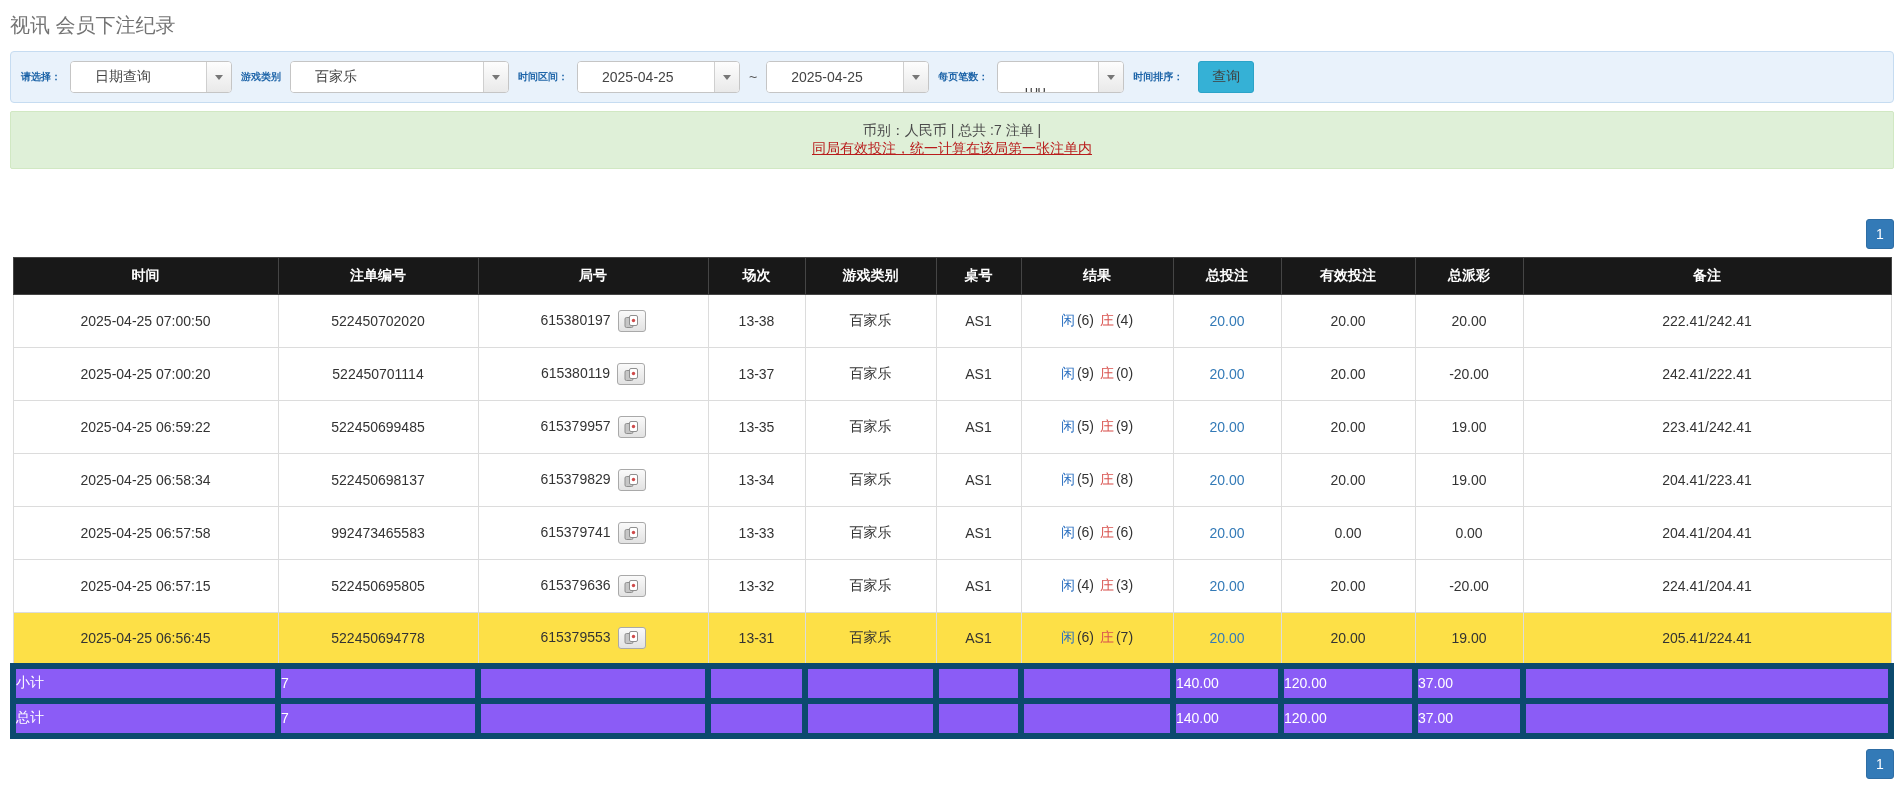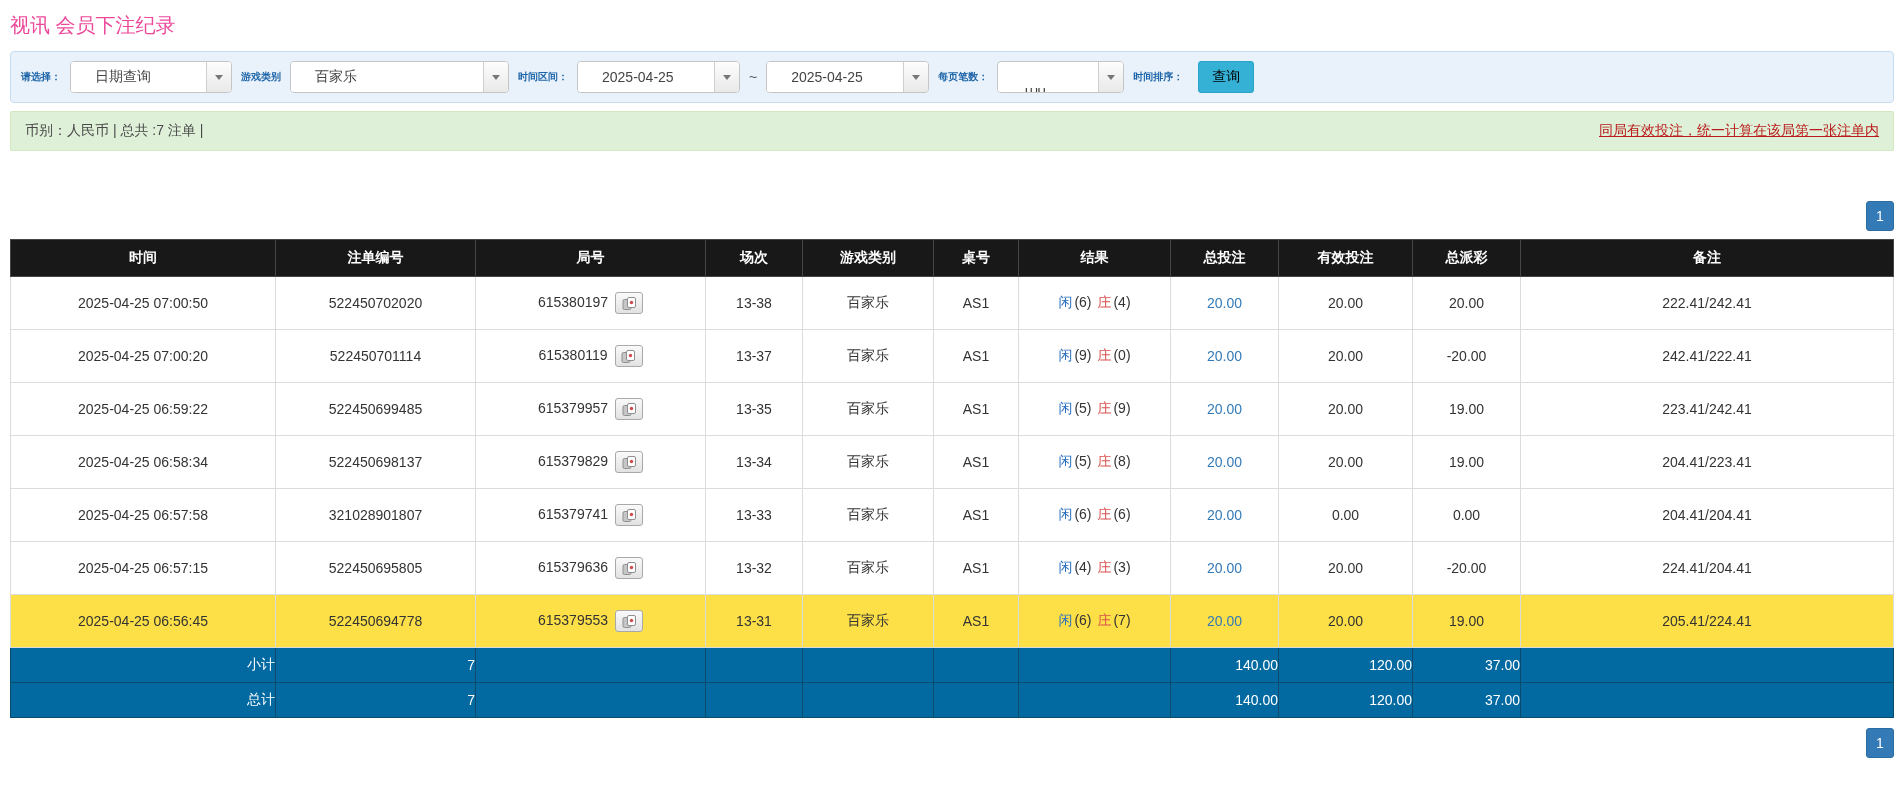--- a/index.html
+++ b/index.html
@@ -3,21 +3,21 @@
 <meta charset="utf-8">
 <style>
   * { box-sizing: border-box; margin: 0; padding: 0; }
   html, body { background: #fff; }
   body {
     font-family: "Liberation Sans", "DejaVu Sans", sans-serif;
     padding: 8px 10px 24px;
     color: #333;
     min-width: 1880px;
   }
-  .page-title { font-size: 20px; font-weight: 400; color: #ec4899; margin: 4px 0 12px; }
+  .page-title { font-size: 20px; font-weight: 400; color: #737373; margin: 4px 0 12px; }
 
   
   .filter-bar {
     background: #e9f2fb;
     border: 1px solid #c6dcf1;
     border-radius: 4px;
     padding: 9px 10px;
     display: flex;
     align-items: center;
     gap: 9px;
@@ -45,41 +45,42 @@
     border-left: 1px solid #cfcfcf;
     background: linear-gradient(#fdfdfd, #e9e9e9);
     cursor: pointer;
     display: flex; align-items: center; justify-content: center;
   }
   .caret { width: 0; height: 0; border-top: 5px solid #777; border-left: 4px solid transparent; border-right: 4px solid transparent; }
   .tilde { color: #555; font-size: 14px; }
   .search-btn {
     background: #35b1d6;
     border: 1px solid #2ba3c8;
-    color: #000000;
+    color: #404040;
     font-size: 14px;
     padding: 6px 13px;
     border-radius: 3px;
     cursor: pointer;
     margin-left: 6px;
     font-family: inherit;
   }
 
   
   .summary-bar {
     margin-top: 8px;
     background: #dff0d8;
     border: 1px solid #d1e8c3;
     border-radius: 2px;
     padding: 10px 14px;
     display: flex;
     justify-content: space-between;
     align-items: center;
     font-size: 14px;
     color: #4a4a4a;
+    flex-direction: column;
   }
   .summary-note { color: #b91c1c; text-decoration: underline; }
 
   
   .pager { text-align: right; }
   .pager.top { margin: 50px 0 8px; }
   .pager.bottom { margin-top: 10px; }
   .page-btn {
     background: #337ab7;
     border: 1px solid #2e6da4;
@@ -104,24 +105,24 @@
     border: 1px solid #dcdcdc;
     height: 53px; padding: 0 6px;
     text-align: center;
     color: #333;
     background: #fff;
     overflow: hidden;
     white-space: nowrap;
   }
   .records tbody tr.highlight td { background: #fde047; }
   .records tfoot td {
-    background: #0369a1; color: #fff;
-    border: 1px solid #0c4a6e;
+    background: #8b5cf6; color: #fff;
+    border: 6px solid #0c4a6e;
     height: 35px;
-    text-align: right;
+    text-align: left;
   }
   .round-btn {
     margin-left: 7px;
     width: 28px; height: 22px;
     border: 1px solid #a9a9a9;
     border-radius: 3px;
     background: linear-gradient(#fafafa, #e2e2e2);
     vertical-align: middle;
     cursor: pointer;
     display: inline-flex; align-items: center; justify-content: center;
@@ -313,21 +314,21 @@
       <span class="res-player">闲</span><span class="res-num">(5)</span>
       <span class="res-banker">庄</span><span class="res-num">(8)</span>
     </td>
     <td><span class="total-bet">20.00</span></td>
     <td>20.00</td>
     <td>19.00</td>
     <td>204.41/223.41</td>
   </tr>
       <tr>
     <td>2025-04-25 06:57:58</td>
-    <td>321028901807</td>
+    <td>992473465583</td>
     <td>
       <span>615379741</span><button class="round-btn">
             <svg width="15" height="13" viewBox="0 0 15 13">
               <rect x="1" y="2.5" width="8" height="10" rx="1.5" fill="#c6c6c6" stroke="#8f8f8f"></rect>
               <rect x="5.5" y="0.5" width="8" height="10" rx="1.5" fill="#fff" stroke="#8f8f8f"></rect>
               <circle cx="9.5" cy="5.5" r="1.7" fill="#cf4b4b"></circle>
             </svg>
           </button>
     </td>
     <td>13-33</td>

